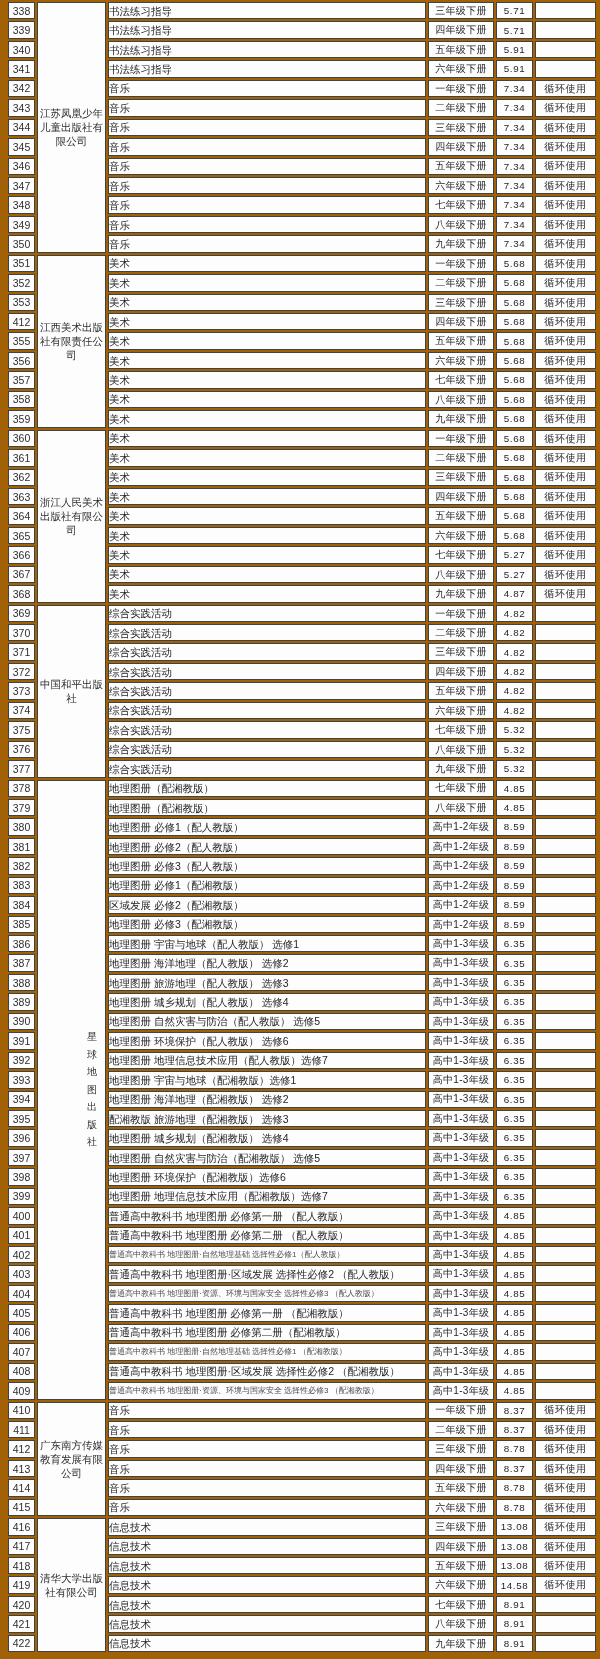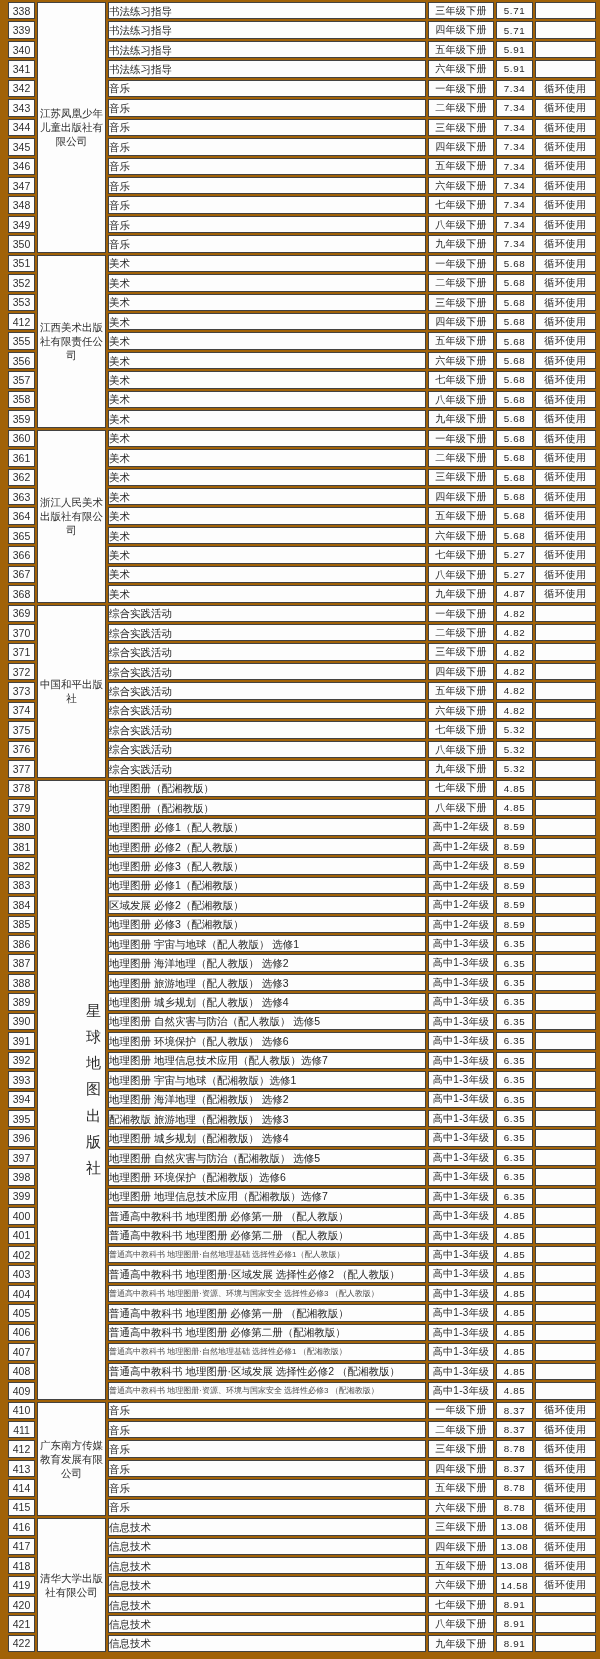--- a/index.html
+++ b/index.html
@@ -40,21 +40,21 @@
   td.c-pub {
     text-align: center;
     font-size: 10.5px;
     padding: 0 2px;
     color: #2e2e2e;
   }
   .pub-text { display: inline-block; line-height: 1.35; }
   .pub-text.vertical {
     width: 12px;
     word-break: break-all;
-    font-size: 15px;
+    font-size: 10px;
     line-height: 1.75;
     margin-left: 41px;
   }
   td.c-title {
     text-align: left;
     font-size: 10.5px;
     padding: 0 3px 0 4px;
     white-space: nowrap;
   }
   td.c-title.small {

